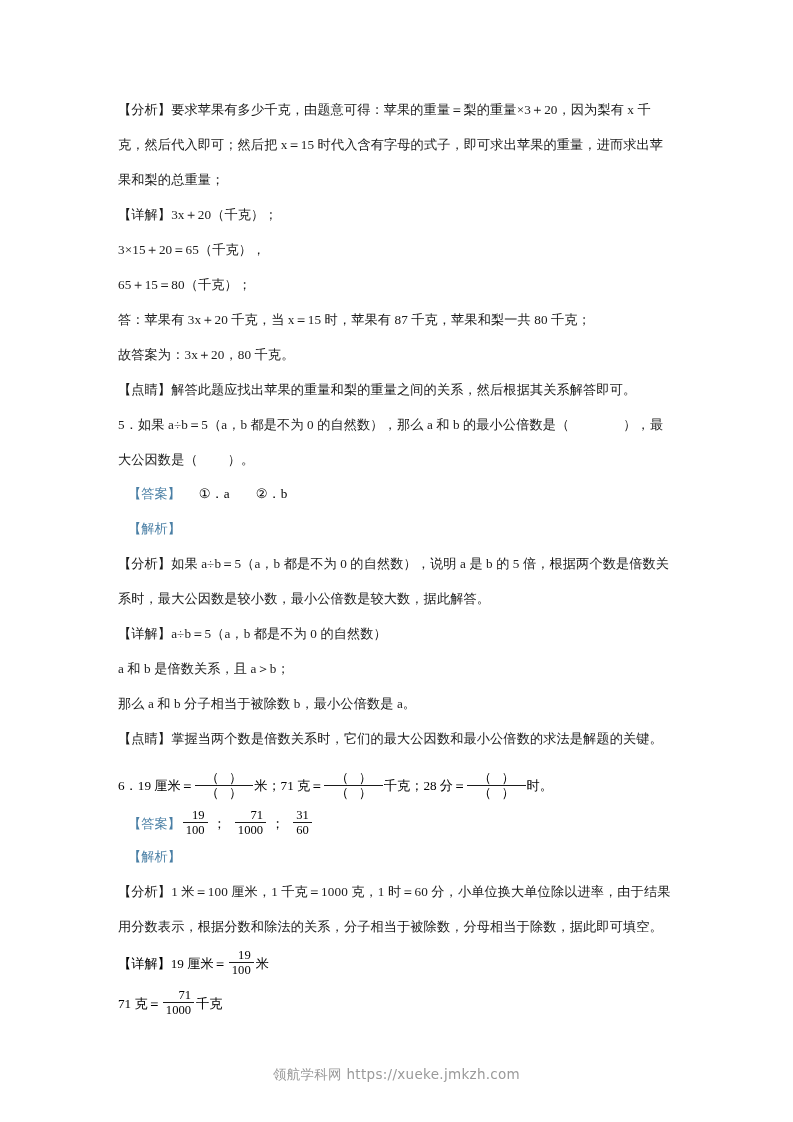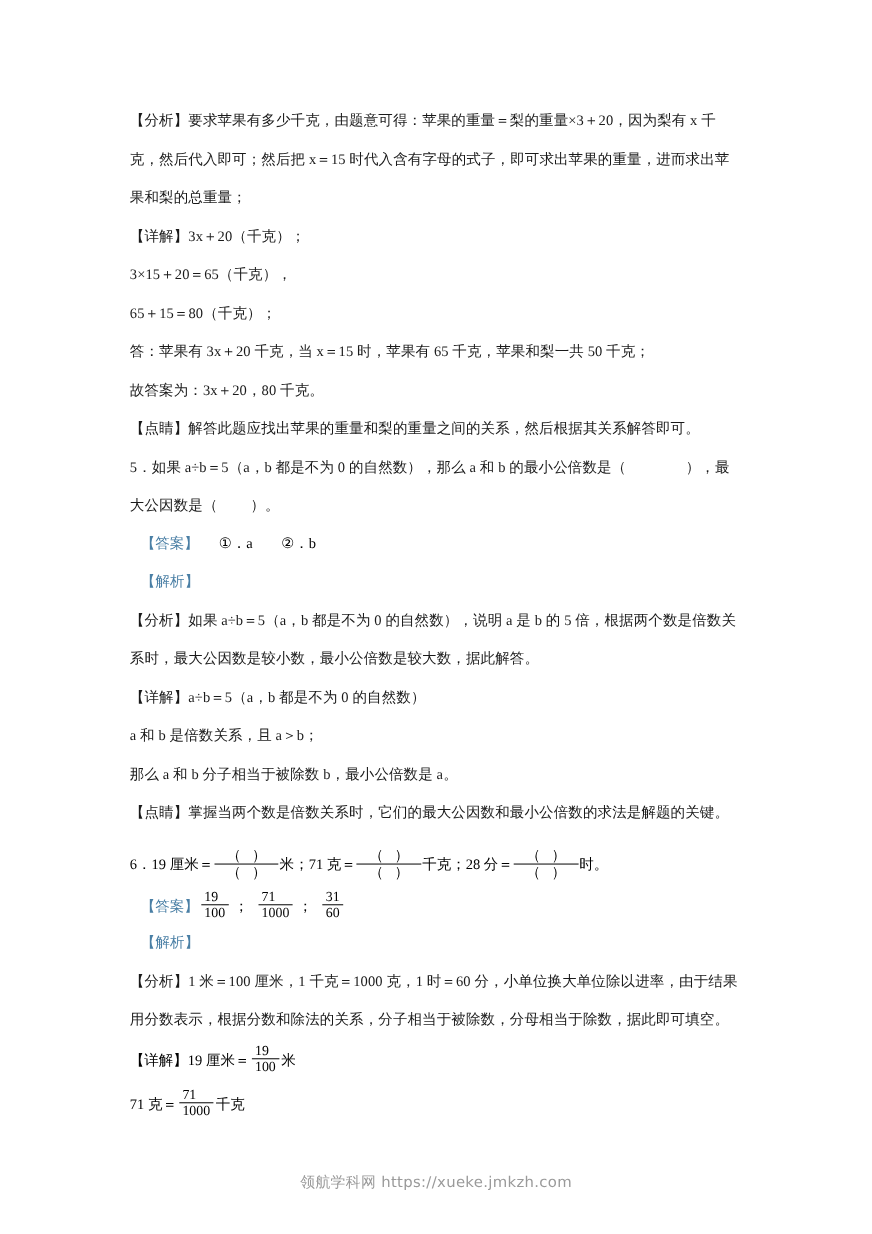--- a/index.html
+++ b/index.html
@@ -50,21 +50,21 @@
   .tag-blue {
     color: #4a7fa5;
     margin-left: 10px;
   }
   .gap-md { height: 10px; }
 
   
   .frac {
     display: inline-block;
     vertical-align: -0.52em;
-    text-align: left;
+    text-align: right;
     line-height: 1.12;
     margin: 0 2px;
     font-size: 12.6px;
   }
   .frac .num {
     display: block;
     padding: 0 3px;
     border-bottom: 1px solid #1a1a1a;
   }
   .frac .den {
@@ -158,21 +158,21 @@
     </div>
 
     <div class="line">
       <span class="tag">【详解】</span><span>3x＋20（千克）；</span>
     </div>
 
     <div class="line">3×15＋20＝65（千克），</div>
 
     <div class="line">65＋15＝80（千克）；</div>
 
-    <div class="line">答：苹果有 3x＋20 千克，当 x＝15 时，苹果有 65 千克，苹果和梨一共 50 千克；</div>
+    <div class="line">答：苹果有 3x＋20 千克，当 x＝15 时，苹果有 87 千克，苹果和梨一共 80 千克；</div>
 
     <div class="line">故答案为：3x＋20，80 千克。</div>
 
     <div class="line">
       <span class="tag">【点睛】</span><span>解答此题应找出苹果的重量和梨的重量之间的关系，然后根据其关系解答即可。</span>
     </div>
 
     <div class="line">
       <span>5．</span><span>如果 a÷b＝5（a，b 都是不为 0 的自然数），那么 a 和 b 的最小公倍数是（</span><span class="blank-wide"></span><span>），最</span>
     </div>

